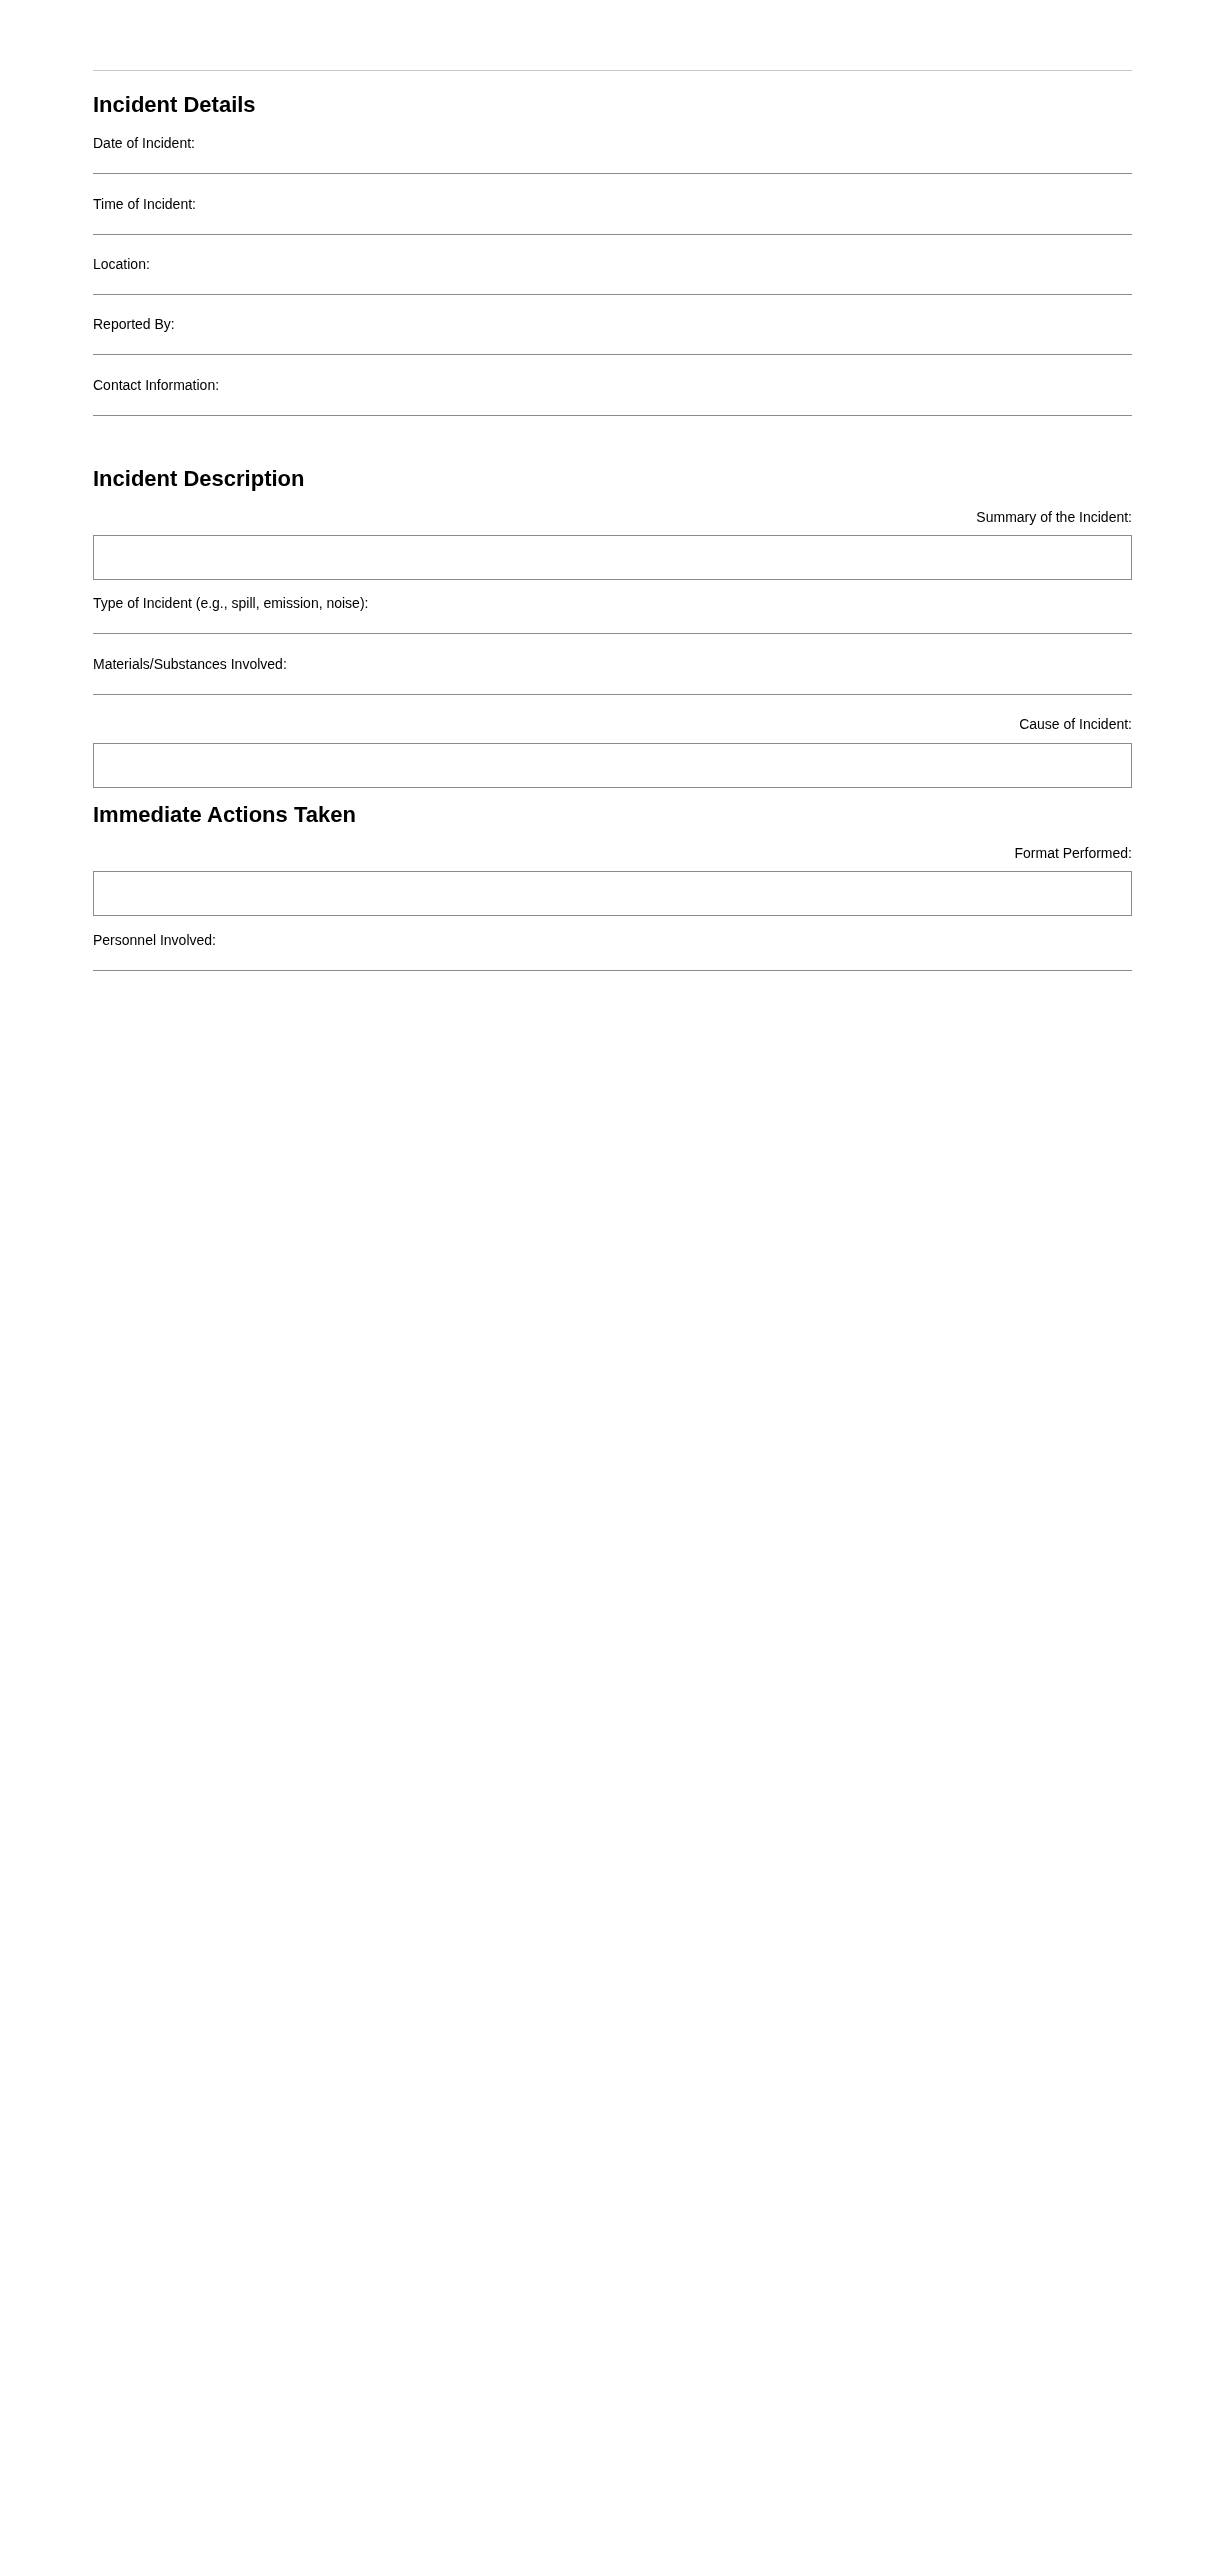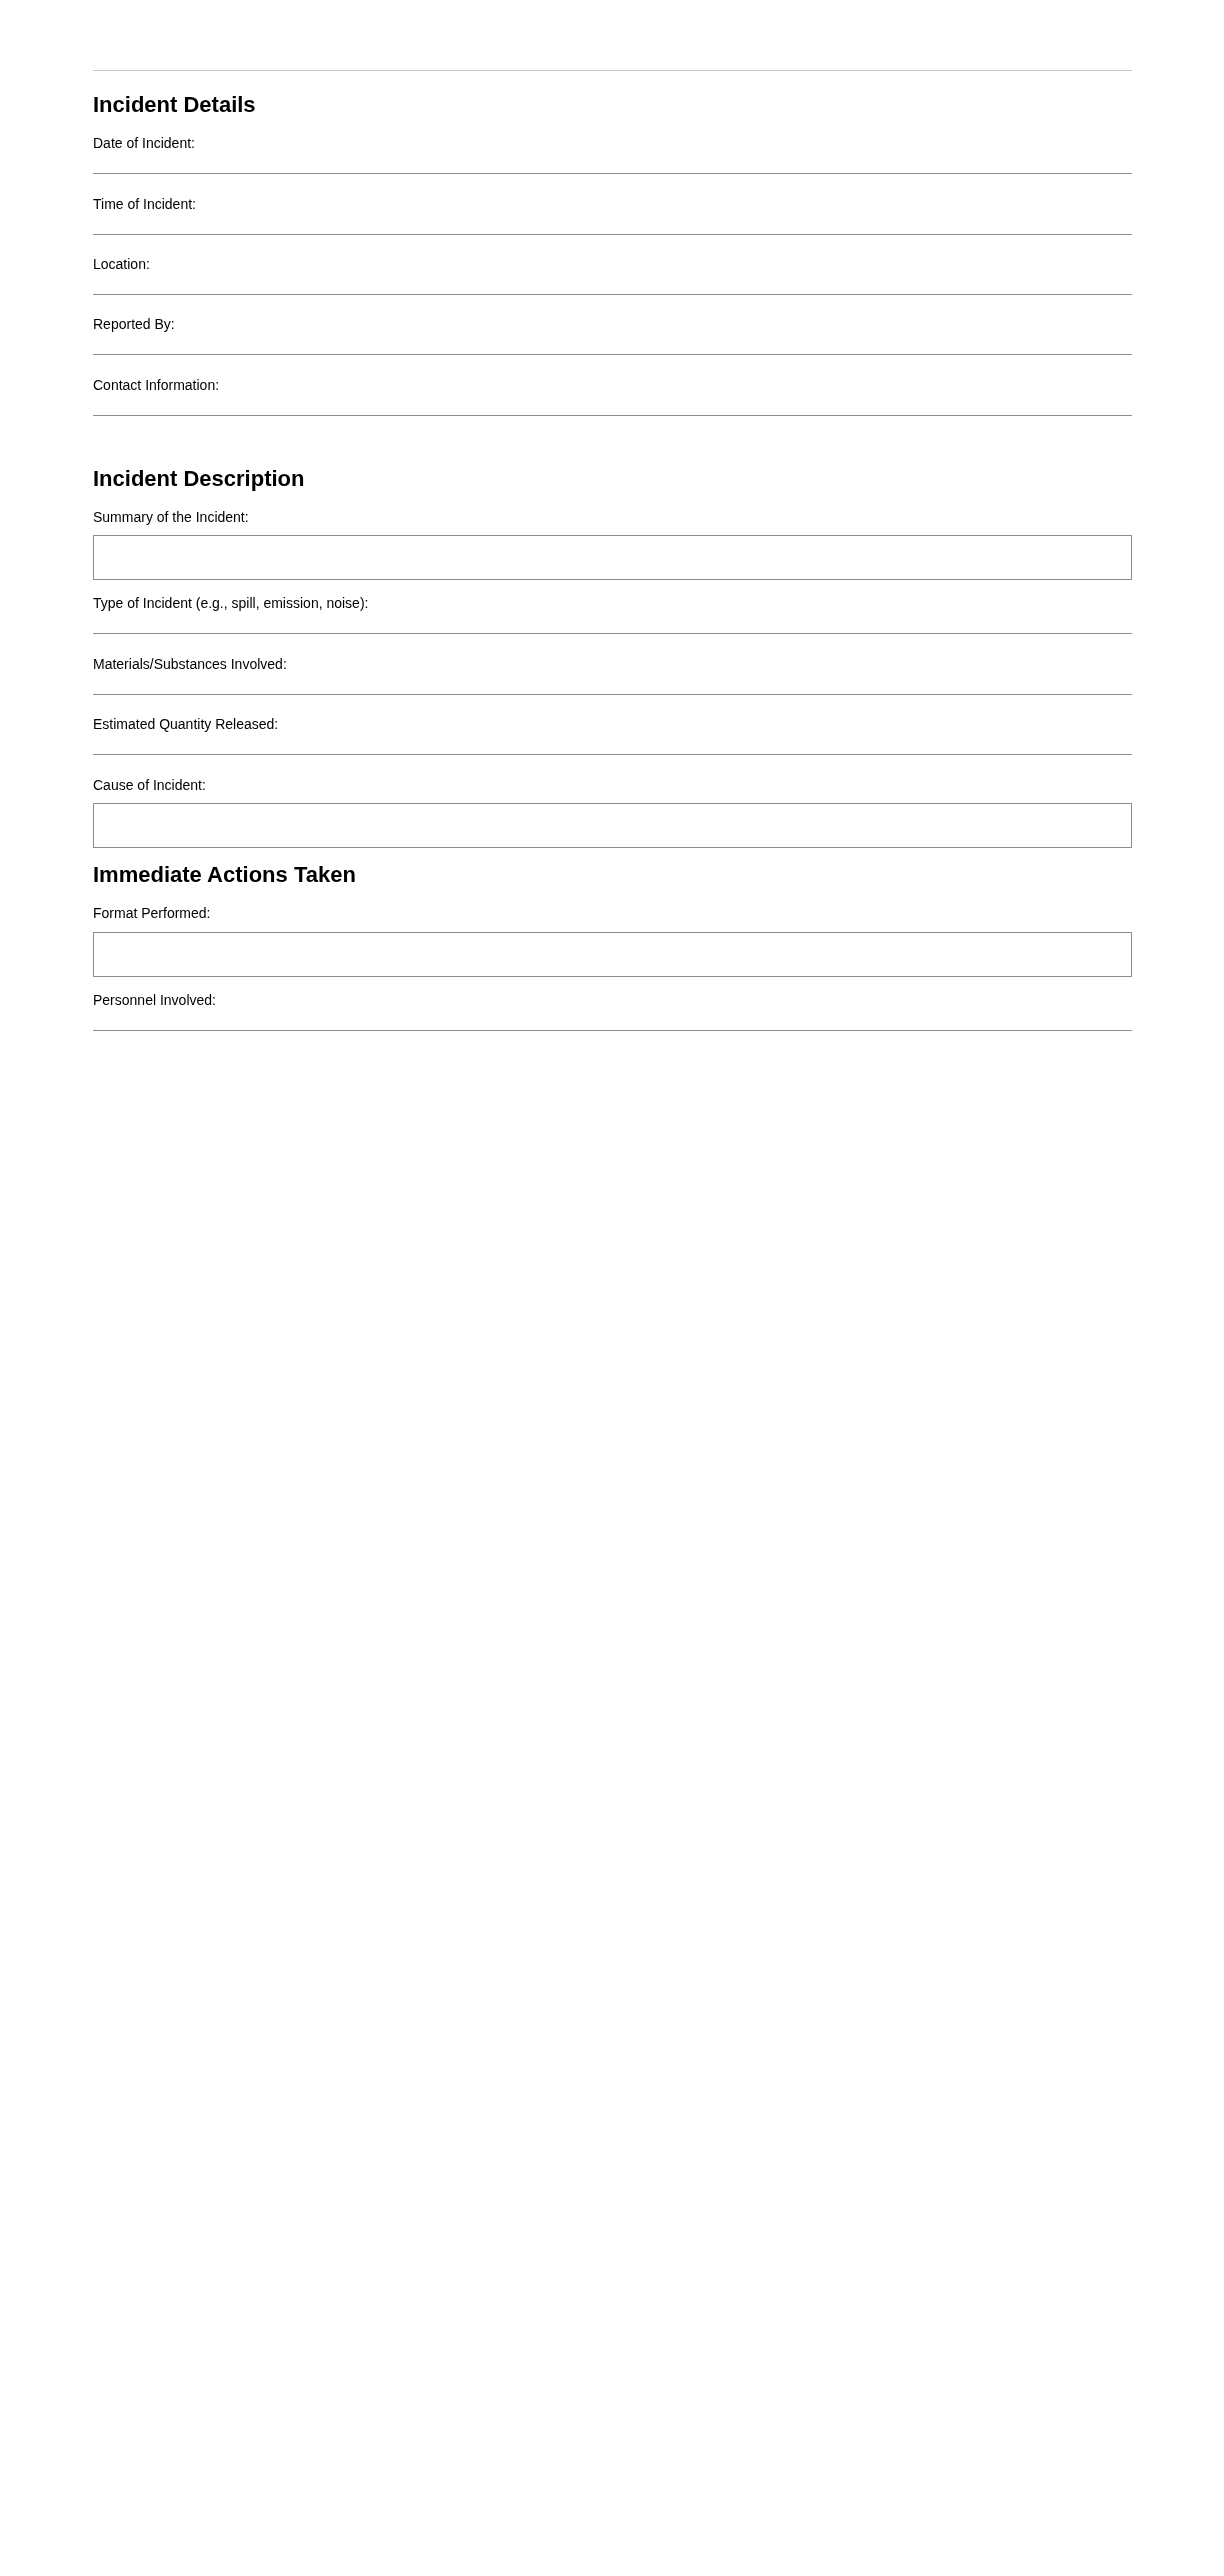--- a/index.html
+++ b/index.html
@@ -43,20 +43,21 @@
     margin-top: 10px;
   }
   .field-label {
     font-size: 14px;
     line-height: 1.4;
     margin-bottom: 19.4px;
     display: block;
   }
   .field-label.tight {
     margin-bottom: 7.8px;
+    text-align: right;
   }
   .field-line {
     border: 0;
     border-top: 1px solid #8c8c8c;
     margin: 0;
     height: 0;
   }
   .field-box {
     border: 1px solid #8c8c8c;
     height: 45px;
@@ -121,24 +122,20 @@
     <div class="field">
       <span class="field-label">Type of Incident (e.g., spill, emission, noise):</span>
       <hr class="field-line">
     </div>
 
     <div class="field">
       <span class="field-label">Materials/Substances Involved:</span>
       <hr class="field-line">
     </div>
 
-    <div class="field">
-      <span class="field-label">Estimated Quantity Released:</span>
-      <hr class="field-line">
-    </div>
 
     <div class="field box-field">
       <span class="field-label tight">Cause of Incident:</span>
       <div class="field-box"></div>
     </div>
   </div>
 
   <div class="section">
     <h2 class="section-heading">Immediate Actions Taken</h2>
 

